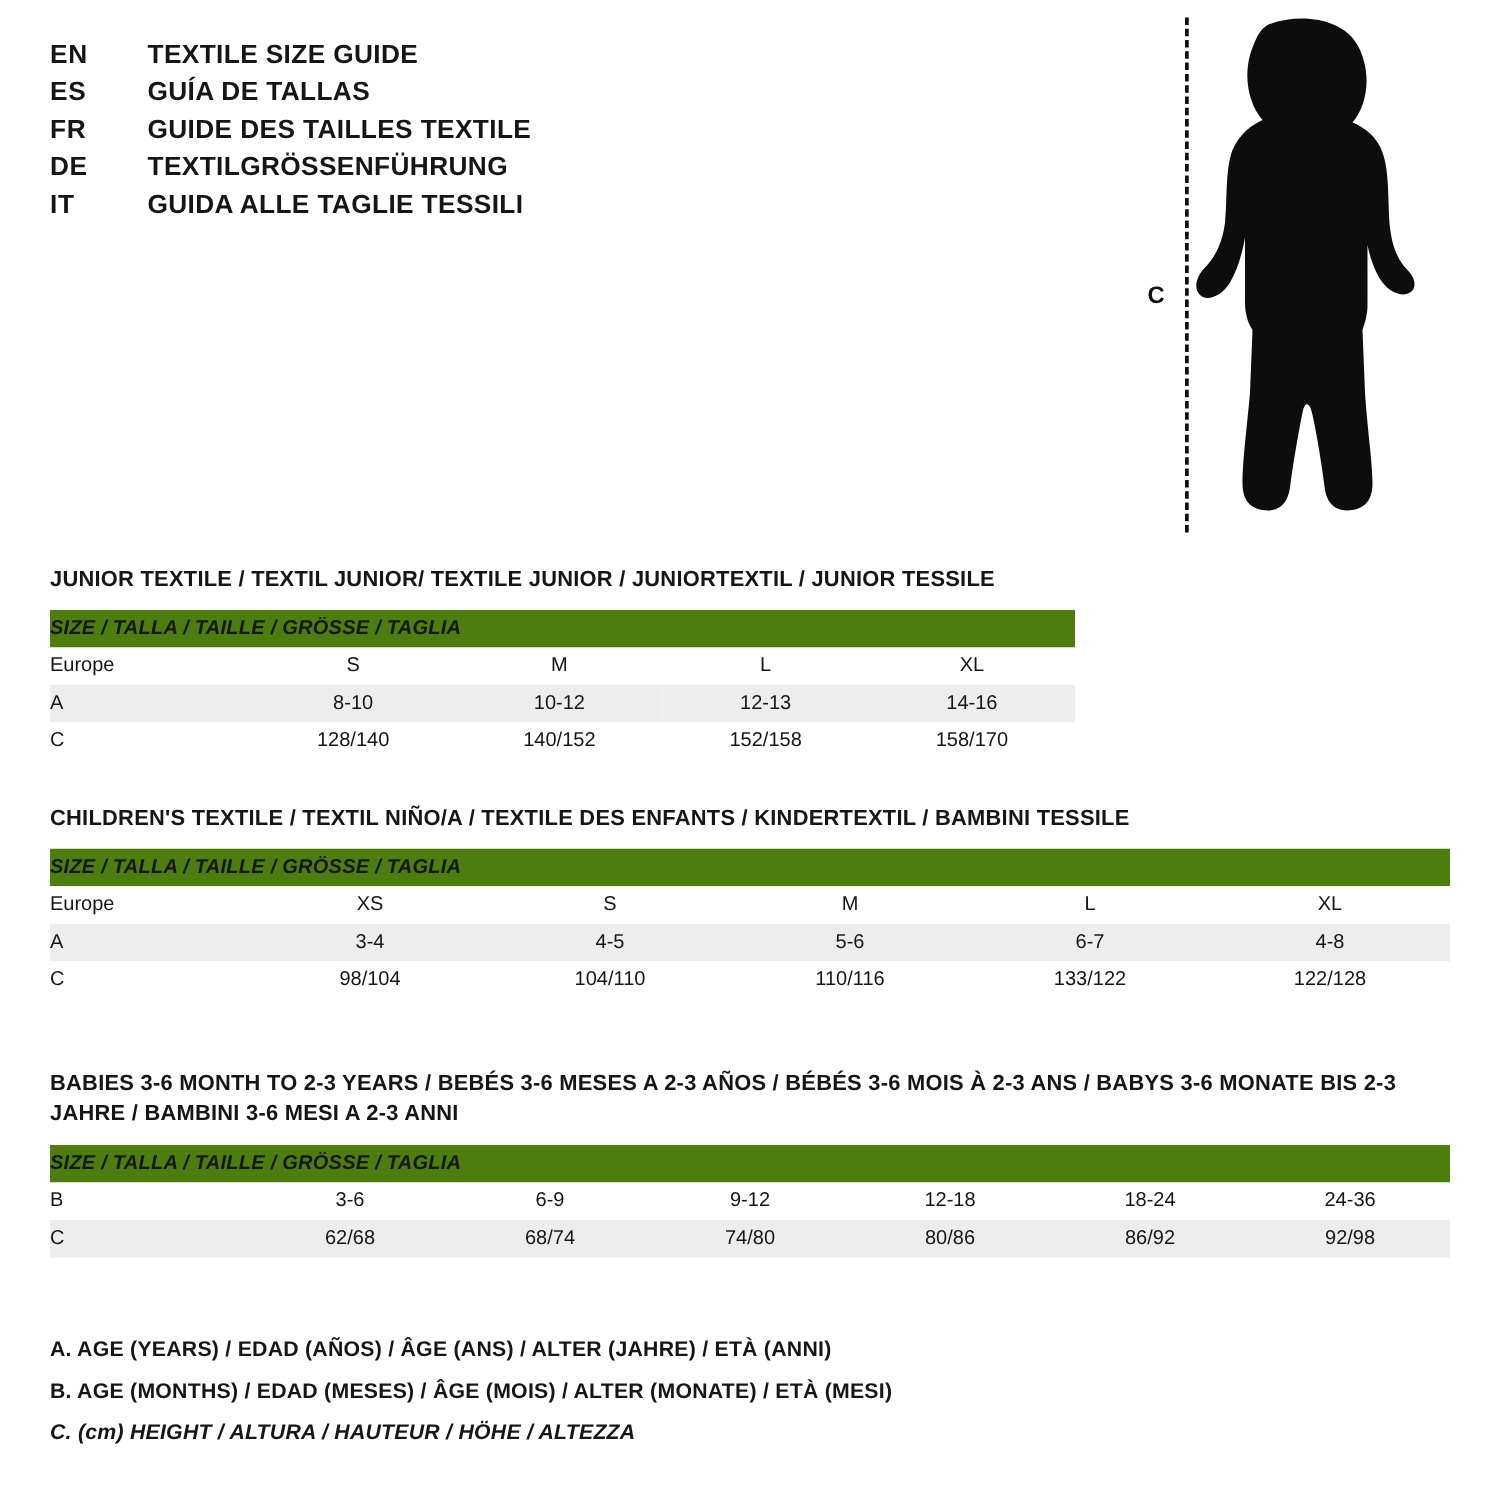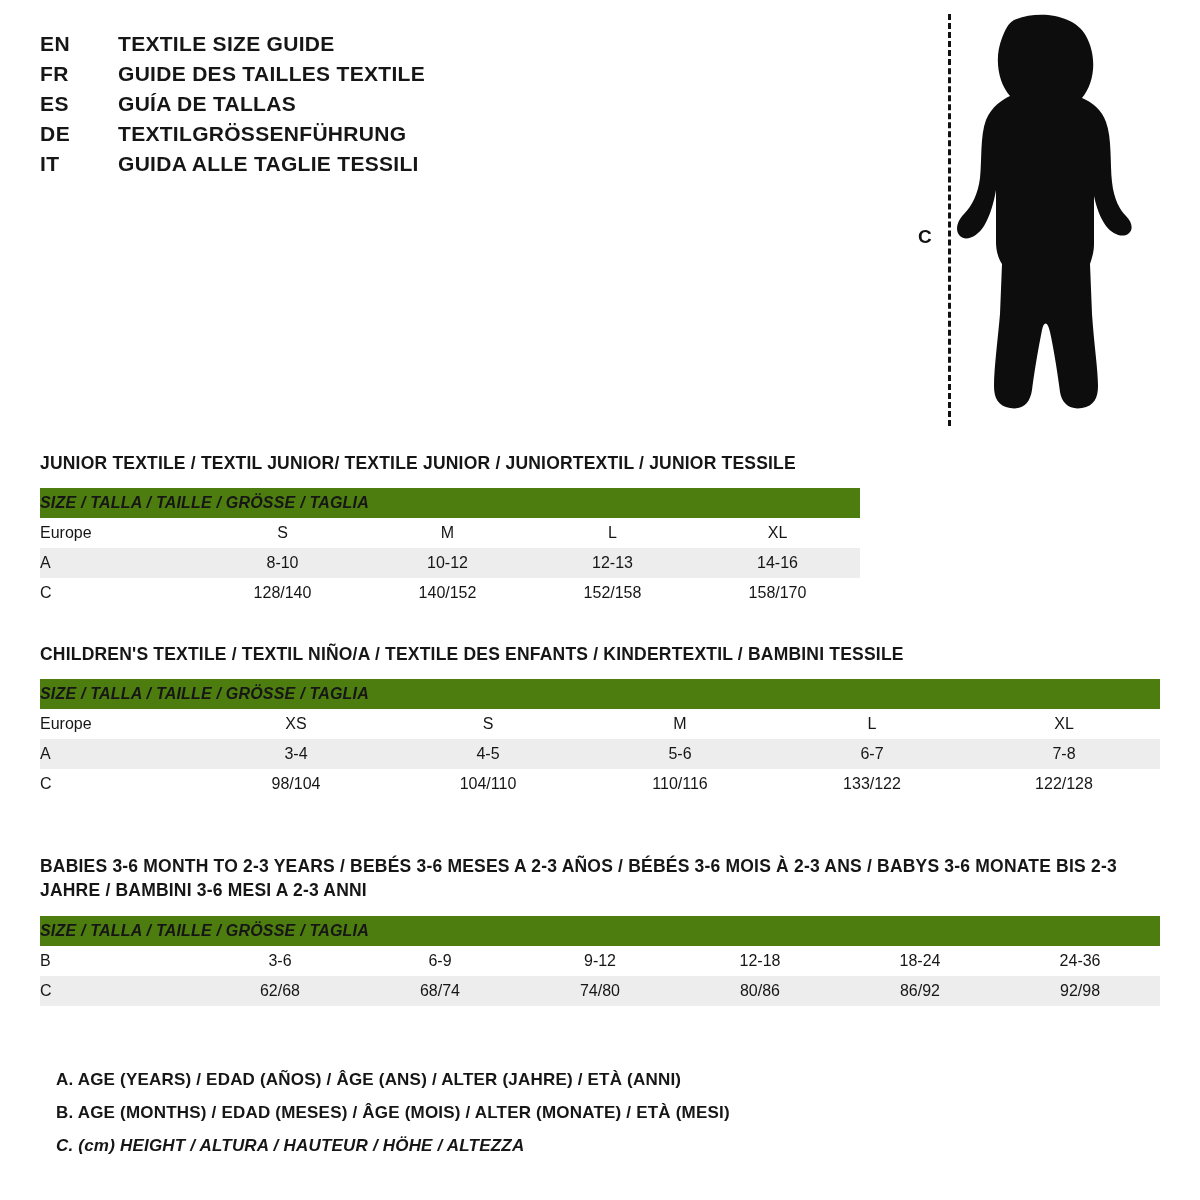--- a/index.html
+++ b/index.html
@@ -132,44 +132,43 @@
     position: absolute;
     left: 40px;
   }
   .legend div {
     font-size: 17px;
     font-weight: 700;
     letter-spacing: 0.2px;
     color: #161616;
     line-height: 1.95;
     text-transform: uppercase;
-    margin-left: 16px;
   }
   .legend .mixed {
     text-transform: none;
     font-style: italic;
   }
 </style>
 </head>
 <body>
 
 <div class="page">
 
   <div class="lang-block">
     <div class="lang-row">
       <span class="lang-code">EN</span>
       <span class="lang-text">TEXTILE SIZE GUIDE</span>
     </div>
     <div class="lang-row">
+      <span class="lang-code">ES</span>
+      <span class="lang-text">GUÍA DE TALLAS</span>
+    </div>
+    <div class="lang-row">
       <span class="lang-code">FR</span>
       <span class="lang-text">GUIDE DES TAILLES TEXTILE</span>
-    </div>
-    <div class="lang-row">
-      <span class="lang-code">ES</span>
-      <span class="lang-text">GUÍA DE TALLAS</span>
     </div>
     <div class="lang-row">
       <span class="lang-code">DE</span>
       <span class="lang-text">TEXTILGRÖSSENFÜHRUNG</span>
     </div>
     <div class="lang-row">
       <span class="lang-code">IT</span>
       <span class="lang-text">GUIDA ALLE TAGLIE TESSILI</span>
     </div>
   </div>
@@ -260,21 +259,21 @@
         <td class="cell-val">M</td>
         <td class="cell-val">L</td>
         <td class="cell-val">XL</td>
       </tr>
       <tr class="row-grey">
         <td class="cell-label">A</td>
         <td class="cell-val">3-4</td>
         <td class="cell-val">4-5</td>
         <td class="cell-val">5-6</td>
         <td class="cell-val">6-7</td>
-        <td class="cell-val">7-8</td>
+        <td class="cell-val">4-8</td>
       </tr>
       <tr class="row-white">
         <td class="cell-label">C</td>
         <td class="cell-val">98/104</td>
         <td class="cell-val">104/110</td>
         <td class="cell-val">110/116</td>
         <td class="cell-val">133/122</td>
         <td class="cell-val">122/128</td>
       </tr>
     </tbody>

